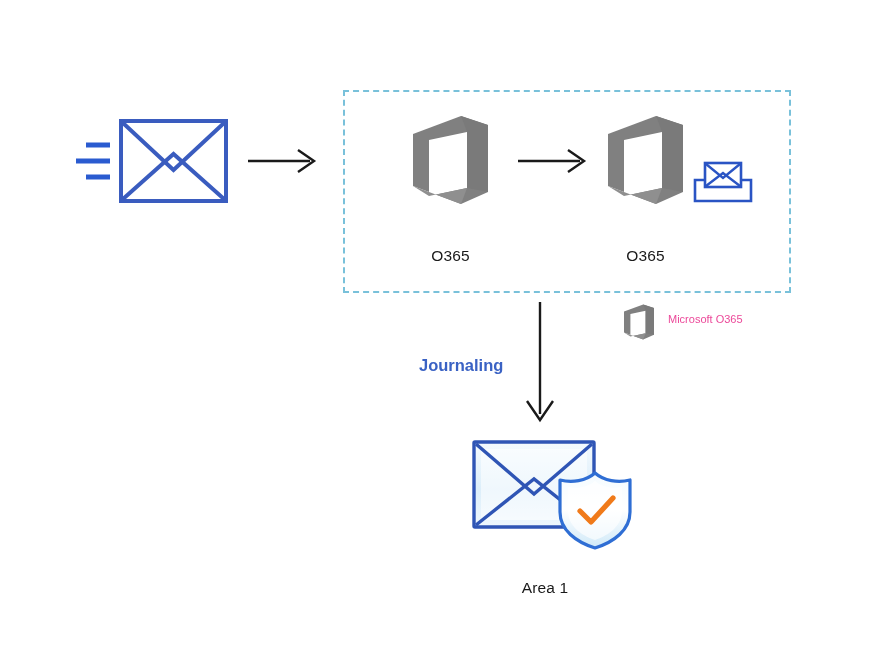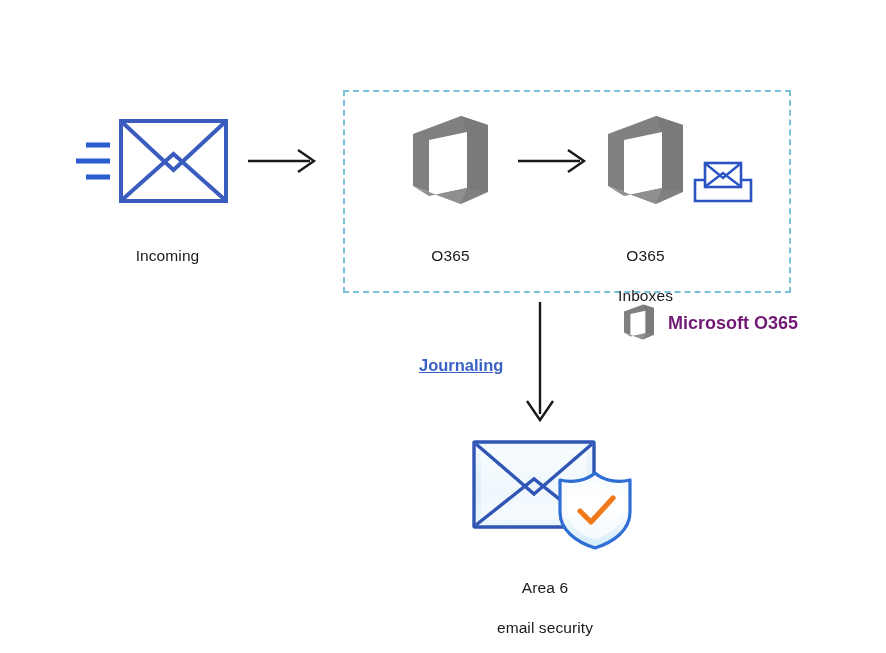--- a/index.html
+++ b/index.html
@@ -40,29 +40,27 @@
     box-sizing: border-box;
     background: transparent;
   }
   .journaling-label {
     position: absolute;
     color: #3a62c4;
     font-weight: bold;
     font-size: 16.5px;
     font-family: "Liberation Sans", "DejaVu Sans", sans-serif;
     white-space: nowrap;
-    text-decoration: underline;
   }
   .legend-text {
     position: absolute;
-    color: #701a75;
-    font-size: 18px;
+    color: #ec4899;
+    font-size: 11px;
     font-family: "Liberation Sans", "DejaVu Sans", sans-serif;
     white-space: nowrap;
-    font-weight: bold;
   }
   svg { display: block; overflow: visible; }
 </style>
 </head>
 <body>
 
 <div id="canvas">
 
   <div class="dashed-zone" style="left:343px; top:90px; width:448px; height:203px;"></div>
 
@@ -76,21 +74,20 @@
       </g>
 
       <rect x="51" y="9" width="105" height="80" fill="#ffffff" stroke="#3a5cbf" stroke-width="4"></rect>
 
       <path d="M 53 11 L 103.5 58 L 154 11" fill="none" stroke="#3a5cbf" stroke-width="4" stroke-linejoin="miter"></path>
       <path d="M 53 87 L 103.5 42 L 154 87" fill="none" stroke="#3a5cbf" stroke-width="4" stroke-linejoin="miter"></path>
     </svg>
   </div>
 
   <div class="caption" style="left:95px; top:226px; width:145px;">
-    <span class="caption-line">Incoming</span>
   </div>
 
   <div class="node" style="left:248px; top:145px; width:72px; height:32px;">
     <svg width="72" height="32" viewBox="0 0 72 32">
       <line x1="0" y1="16" x2="62" y2="16" stroke="#1a1a1a" stroke-width="2.4"></line>
       <path d="M 50 5 L 66 16 L 50 27" fill="none" stroke="#1a1a1a" stroke-width="2.4" stroke-linecap="butt" stroke-linejoin="miter"></path>
     </svg>
   </div>
 
   <div class="node" style="left:403px; top:112px; width:95px; height:96px;">
@@ -131,21 +128,20 @@
       <path d="M 3 22 L 59 22 L 59 43 L 3 43 Z" fill="#ffffff" stroke="#2a54c4" stroke-width="2.6"></path>
 
       <rect x="13" y="5" width="36" height="24" fill="#ffffff" stroke="#2a54c4" stroke-width="2.6"></rect>
       <path d="M 14 6 L 31 20 L 48 6" fill="none" stroke="#2a54c4" stroke-width="2.4"></path>
       <path d="M 14 28 L 31 15 L 48 28" fill="none" stroke="#2a54c4" stroke-width="2.4"></path>
     </svg>
   </div>
 
   <div class="caption" style="left:573px; top:226px; width:145px;">
     <span class="caption-line">O365</span>
-    <span class="caption-line">Inboxes</span>
   </div>
 
   <div class="node" style="left:620px; top:302px; width:38px; height:40px;">
     <svg width="38" height="40" viewBox="0 0 95 96">
       <path d="M 10 22 L 58 4 L 85 13 L 85 80 L 58 92 L 10 74 Z" fill="#808080"></path>
       <path d="M 26 28 L 64 20 L 64 76 L 26 84 Z" fill="#ffffff"></path>
       <path d="M 10 74 L 26 84 L 64 76 L 58 92 Z" fill="#8f8f8f"></path>
       <path d="M 64 20 L 58 4 L 85 13 L 85 80 L 64 76 Z" fill="#7a7a7a"></path>
     </svg>
   </div>
@@ -202,17 +198,16 @@
                L 154 79
                C 154 93 142 103 127 108
                C 112 103 100 93 100 79
                Z" fill="#ffffff" opacity="0.65"></path>
 
       <path d="M 112 79 L 123 90 L 145 66" fill="none" stroke="#f07a1a" stroke-width="5.2" stroke-linecap="round" stroke-linejoin="round"></path>
     </svg>
   </div>
 
   <div class="caption" style="left:465px; top:558px; width:160px;">
-    <span class="caption-line">Area 6</span>
-    <span class="caption-line">email security</span>
+    <span class="caption-line">Area 1</span>
   </div>
 
 </div>
 
 </body></html>

